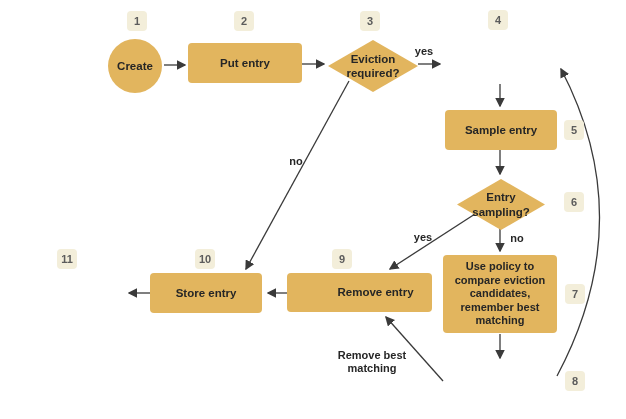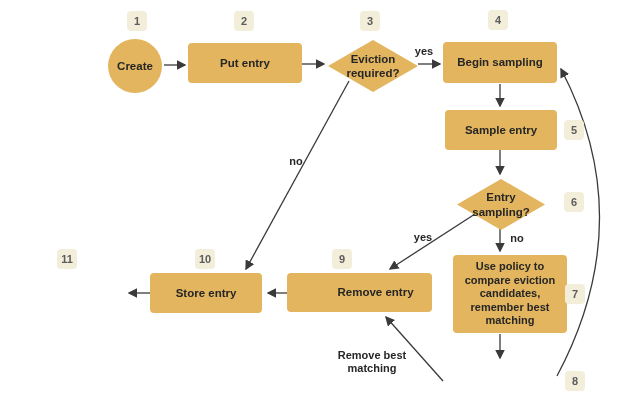--- a/index.html
+++ b/index.html
@@ -93,37 +93,34 @@
   </div>
 
   <div class="node shape-diamond" style="left:328px; top:40px; width:90px; height:52px;">
     <svg viewBox="0 0 100 100" preserveAspectRatio="none">
         <polygon points="50,0 100,50 50,100 0,50"></polygon>
       </svg>
     <div class="node-label">Eviction
 required?</div>
   </div>
 
-  <div class="node shape-rectangle" style="left:443px; top:42px; width:114px; height:41px;">
-    <div class="node-label">Begin sampling</div>
-  </div>
 
   <div class="node shape-rectangle" style="left:445px; top:110px; width:112px; height:40px;">
     <div class="node-label">Sample entry</div>
   </div>
 
   <div class="node shape-diamond" style="left:457px; top:179px; width:88px; height:51px;">
     <svg viewBox="0 0 100 100" preserveAspectRatio="none">
         <polygon points="50,0 100,50 50,100 0,50"></polygon>
       </svg>
     <div class="node-label">Entry
 sampling?</div>
   </div>
 
-  <div class="node shape-rectangle" style="left:453px; top:255px; width:114px; height:78px; font-size:11px;">
+  <div class="node shape-rectangle" style="left:443px; top:255px; width:114px; height:78px; font-size:11px;">
     <div class="node-label">Use policy to
 compare eviction
 candidates,
 remember best
 matching</div>
   </div>
 
 
   <div class="node shape-rectangle" style="left:287px; top:273px; width:113px; height:39px;padding-left:32px;">
     <div class="node-label">Remove entry</div>

